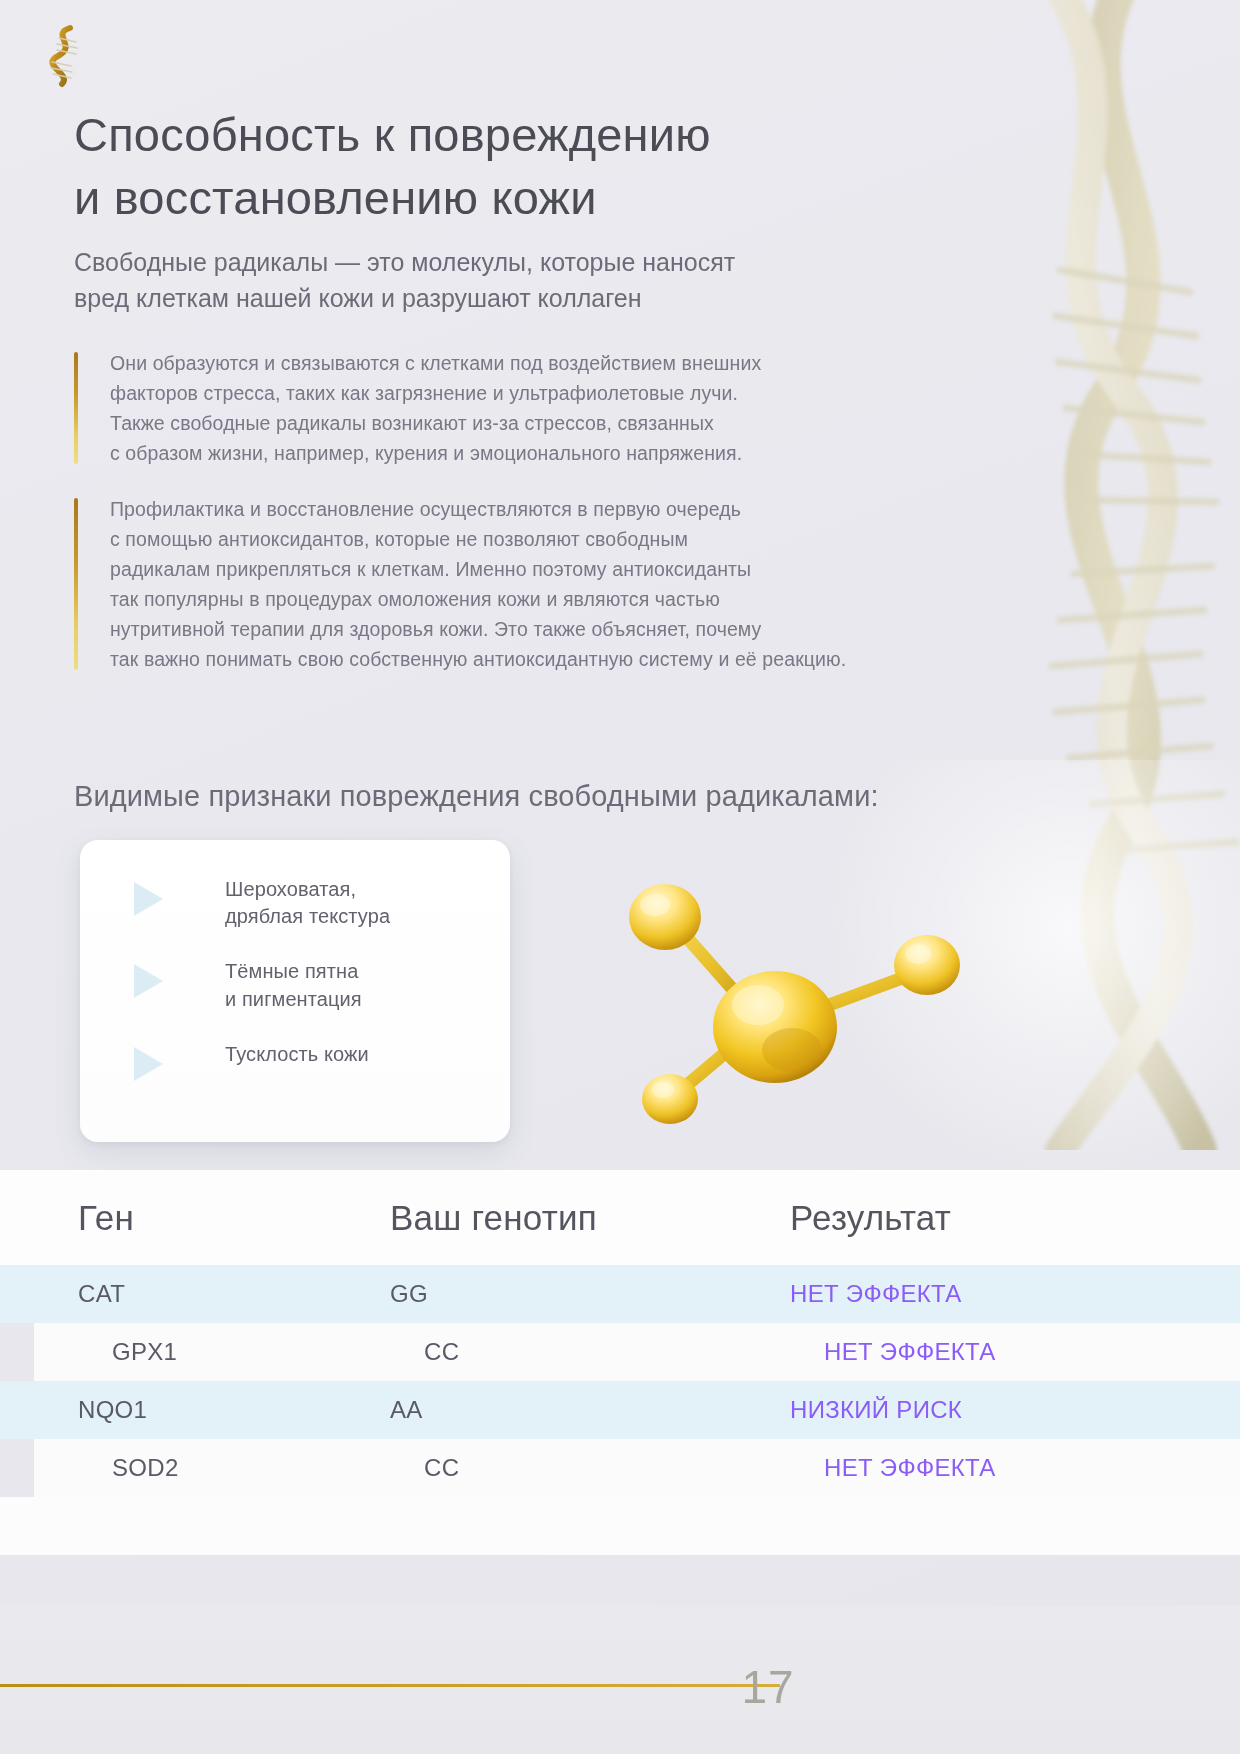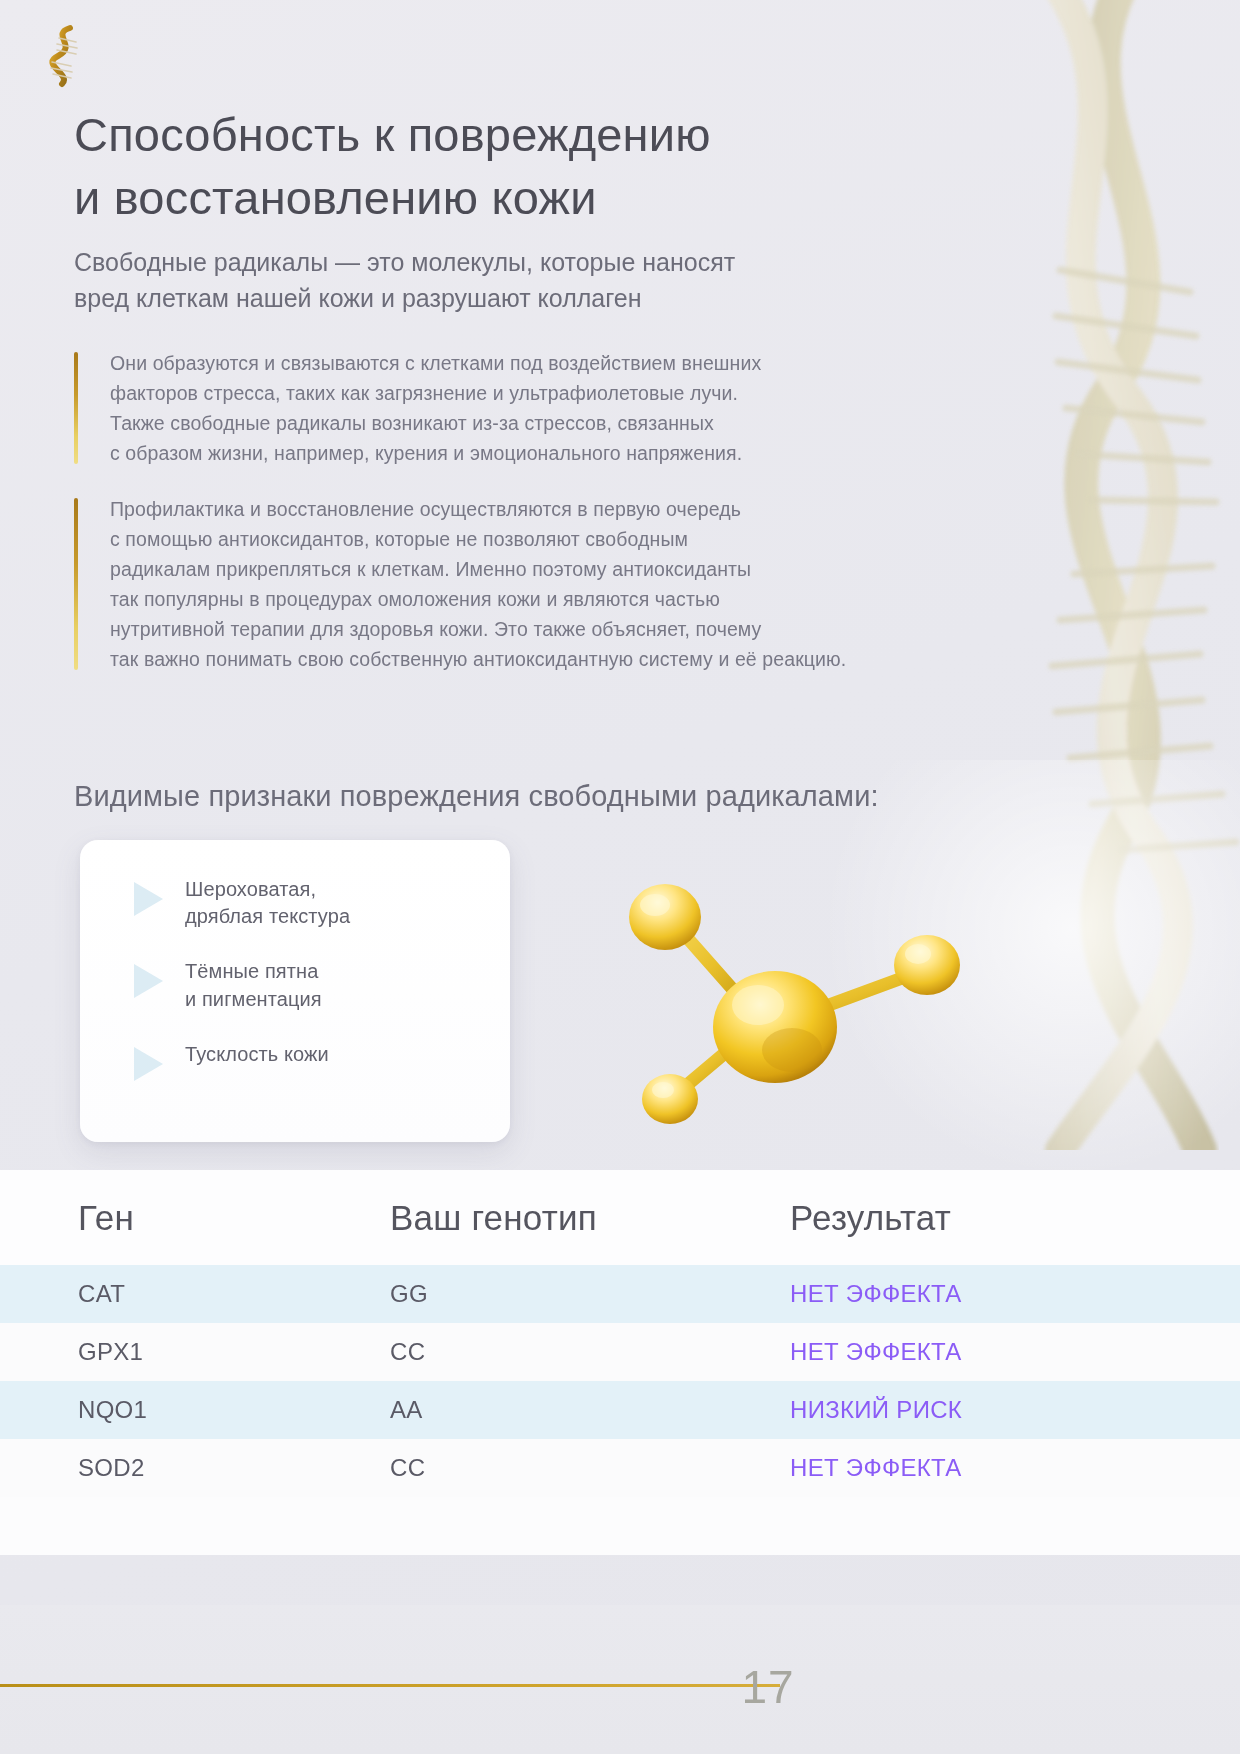--- a/index.html
+++ b/index.html
@@ -43,42 +43,42 @@
 
   
   .signs-head{position:absolute;left:74px;top:780px;font-size:29px;font-weight:300;
       color:#6c6c79;letter-spacing:.1px;}
 
   
   .card{position:absolute;left:80px;top:840px;width:430px;height:302px;
       background:linear-gradient(180deg,#ffffff 0%,#fdfdfe 100%);
       border-radius:18px;box-shadow:0 10px 28px rgba(90,90,120,.13),0 2px 6px rgba(90,90,120,.07);
       padding:36px 28px 0 28px;box-sizing:border-box;}
-  .sign{display:flex;align-items:flex-start;margin-bottom:28px;}
+  .sign{display:flex;align-items:flex-start;margin-bottom:28px;gap:40px;}
   .tri{flex:0 0 auto;width:0;height:0;margin:6px 22px 0 26px;
       border-top:17px solid transparent;border-bottom:17px solid transparent;
       border-left:29px solid #dcecf4;}
   .sign-txt{font-size:20px;line-height:1.36;font-weight:300;color:#62626e;
       white-space:pre-line;letter-spacing:.1px;}
 
   
   .molecule{position:absolute;left:575px;top:845px;width:430px;height:300px;pointer-events:none;}
   .molecule svg{width:100%;height:100%;}
 
   
   .table{position:absolute;left:0;top:1170px;width:1240px;}
   .thead{background:#fdfdfe;height:95px;}
   .row{display:flex;align-items:center;height:100%;}
   .c1{width:390px;padding-left:78px;box-sizing:border-box;}
   .c2{width:400px;box-sizing:border-box;}
   .c3{flex:1;box-sizing:border-box;}
   .thead .c1,.thead .c2,.thead .c3{font-size:35px;font-weight:300;color:#55555f;letter-spacing:.2px;}
   .trow{height:58px;font-size:24px;font-weight:300;letter-spacing:.3px;}
   .trow.odd{background:#e3f1f8;}
-  .trow.even{background:#fbfbfc;}
+  .trow.even{background:#fbfbfc;margin-left:34px;}
   .trow .c1,.trow .c2{color:#5a5a66;}
   .trow .c3{color:#8b5cf6;}
   .tfoot{height:58px;background:#fcfcfd;}
 
   
   .footer{position:absolute;left:0;top:1605px;width:1240px;height:149px;
       background:linear-gradient(180deg,#e9e9ee 0%,#e7e7ec 100%);}
   .foot-line{position:absolute;left:0;top:1684px;width:780px;height:3px;
       background:linear-gradient(90deg,#b98f18 0%,#cfa42c 70%,#d6ad3a 100%);}
   .page-num{position:absolute;left:738px;top:1660px;width:60px;text-align:center;

